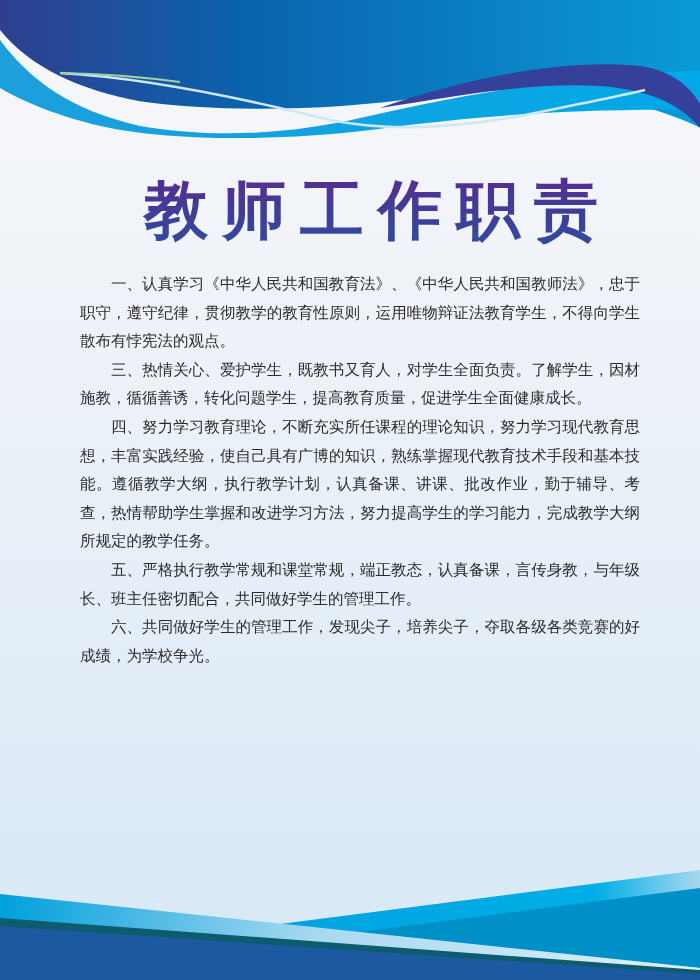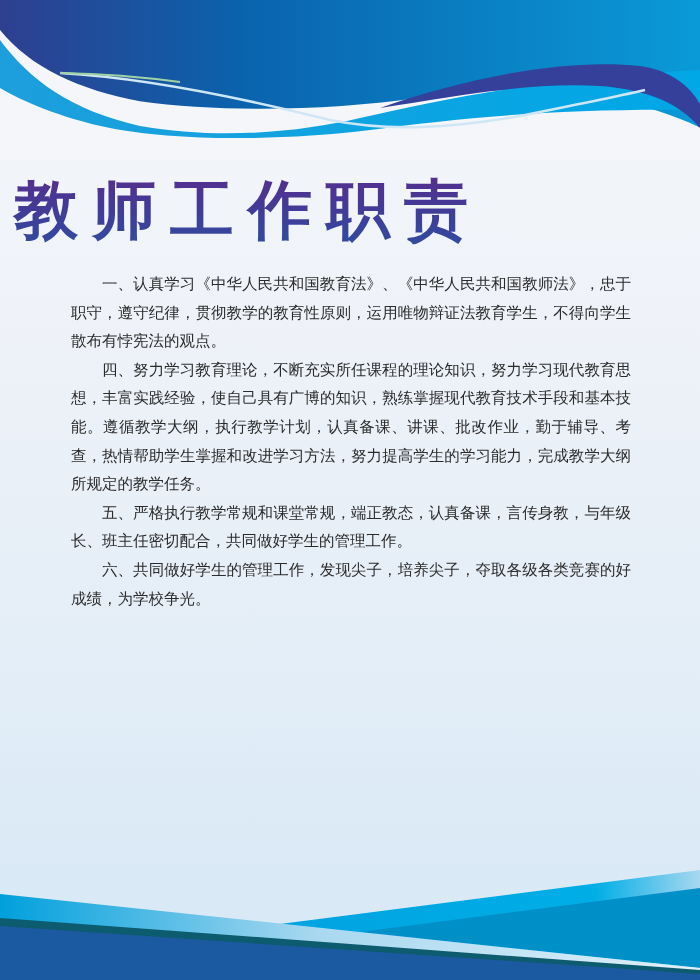--- a/index.html
+++ b/index.html
@@ -6,29 +6,29 @@
   body {
     width: 700px; height: 980px; position: relative; overflow: hidden;
     background: linear-gradient(180deg, #f6f7fa 0%, #eef2f8 35%, #e2edf7 70%, #d6e8f5 100%);
     font-family: "DejaVu Sans", "Liberation Sans", sans-serif;
   }
   .top-deco, .bottom-deco { position: absolute; left: 0; width: 700px; }
   .top-deco { top: 0; height: 160px; }
   .bottom-deco { bottom: 0; height: 130px; }
   .title {
     position: absolute; left: 0; width: 612px; top: 168px; height: 84px;
-    text-align: left;
+    text-align: right;
     font-family: "DejaVu Serif", "Liberation Serif", serif;
     font-weight: bold; font-size: 64px; letter-spacing: 14px; line-height: 84px;
     background: linear-gradient(180deg, #5a2b8c 0%, #3d3f9a 60%, #2f4fa0 100%);
     -webkit-background-clip: text; background-clip: text; color: transparent;
     padding-left: 14px; box-sizing: border-box;
   }
   .content {
-    position: absolute; left: 71px; top: 270px; width: 560px;
+    position: absolute; left: 80px; top: 270px; width: 560px;
     font-size: 15.5px; line-height: 28.6px; color: #2b2b2b;
     text-align: justify;
   }
   .para { margin: 0; text-indent: 2em; }
 </style>
 </head>
 <body>
 
 <svg class="top-deco" viewBox="0 0 700 160" preserveAspectRatio="none">
   <defs>
@@ -47,20 +47,21 @@
   <path d="M0,40 C30,80 70,110 140,126 C220,140 300,132 360,118 C440,100 540,78 700,70 L700,110 C560,108 460,118 370,130 C270,142 170,140 110,128 C60,118 20,100 0,88 Z" fill="url(#tg2)"></path>
   <path d="M380,108 C460,80 560,58 640,66 C670,70 690,86 700,104 L700,128 C680,104 650,90 600,86 C530,82 460,96 380,108 Z" fill="#34409a"></path>
   <path d="M60,73 C150,78 250,100 330,120 C390,132 450,128 520,116 C570,106 620,96 645,90" fill="none" stroke="#cfe6f5" stroke-width="2.5"></path>
   <path d="M60,73 C110,74 150,78 180,82" fill="none" stroke="#9fd3a6" stroke-width="2"></path>
 </svg>
 
 <div class="title">教师工作职责</div>
 
 <div class="content">
   <p class="para">一、认真学习《中华人民共和国教育法》、《中华人民共和国教师法》，忠于职守，遵守纪律，贯彻教学的教育性原则，运用唯物辩证法教育学生，不得向学生散布有悖宪法的观点。</p>
+  <p class="para">三、热情关心、爱护学生，既教书又育人，对学生全面负责。了解学生，因材施教，循循善诱，转化问题学生，提高教育质量，促进学生全面健康成长。</p>
   <p class="para">四、努力学习教育理论，不断充实所任课程的理论知识，努力学习现代教育思想，丰富实践经验，使自己具有广博的知识，熟练掌握现代教育技术手段和基本技能。遵循教学大纲，执行教学计划，认真备课、讲课、批改作业，勤于辅导、考查，热情帮助学生掌握和改进学习方法，努力提高学生的学习能力，完成教学大纲所规定的教学任务。</p>
   <p class="para">五、严格执行教学常规和课堂常规，端正教态，认真备课，言传身教，与年级长、班主任密切配合，共同做好学生的管理工作。</p>
   <p class="para">六、共同做好学生的管理工作，发现尖子，培养尖子，夺取各级各类竞赛的好成绩，为学校争光。</p>
 </div>
 
 <svg class="bottom-deco" viewBox="0 0 700 130" preserveAspectRatio="none">
   <defs>
     <linearGradient id="bg1" x1="0" y1="0" x2="1" y2="0">
       <stop offset="0" stop-color="#00a0dc"></stop>
       <stop offset="0.45" stop-color="#a8d8f0"></stop>

